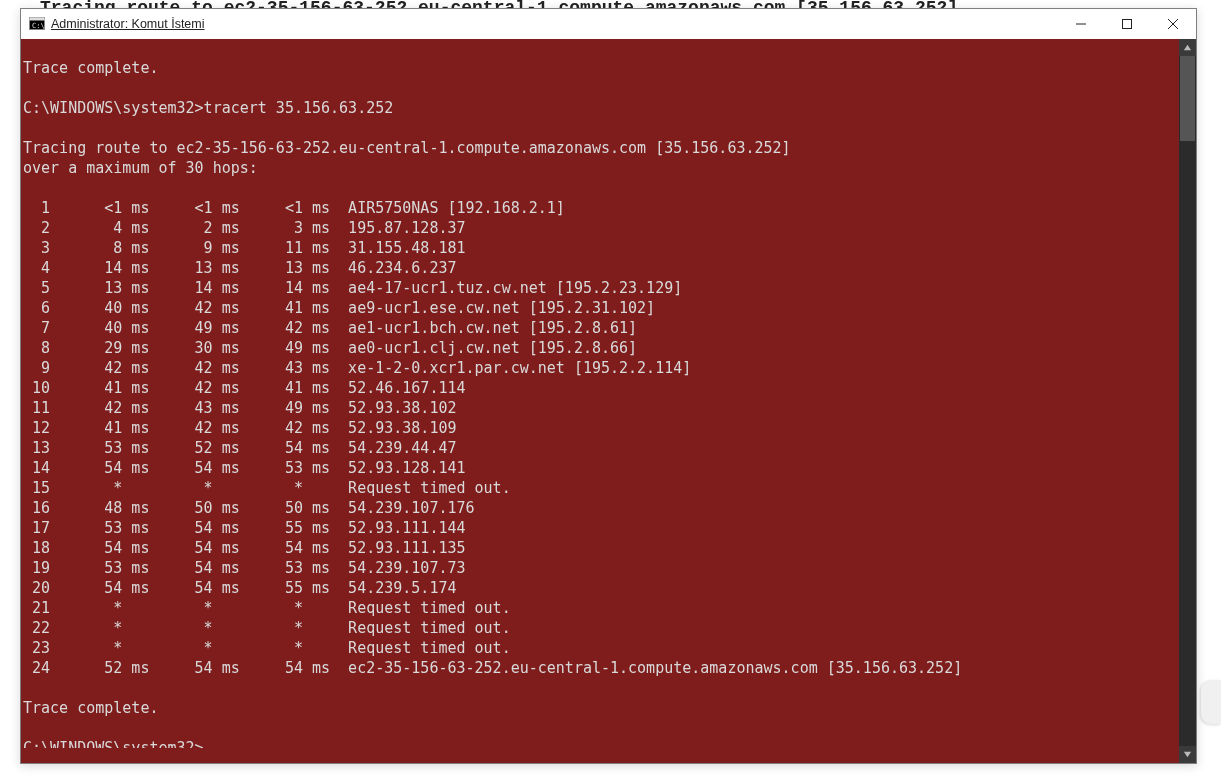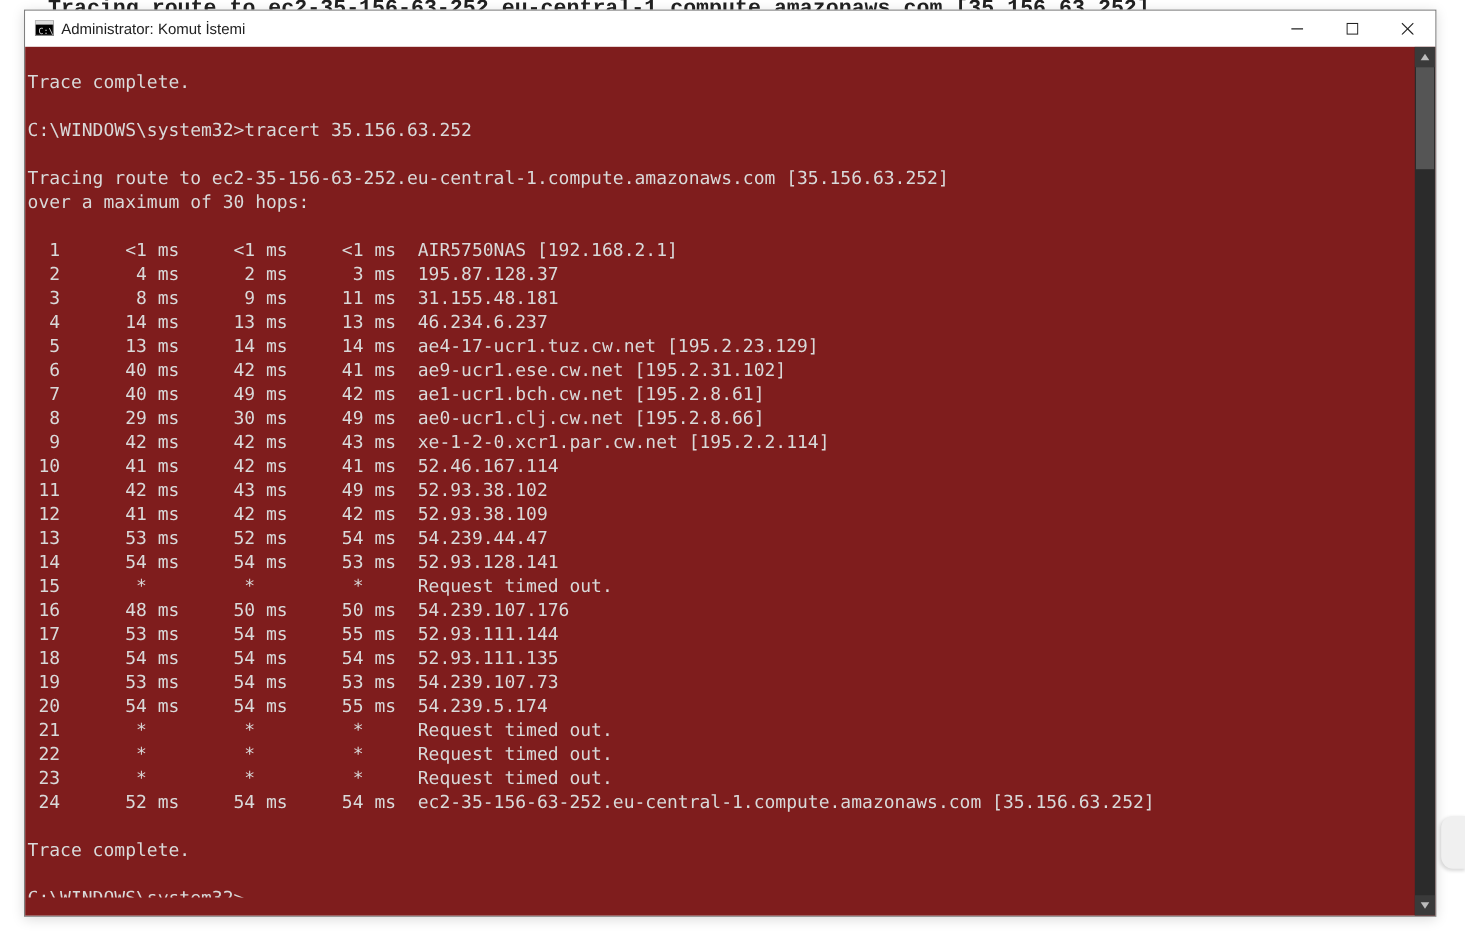--- a/index.html
+++ b/index.html
@@ -45,20 +45,21 @@
   .titlebar .icon {
     width: 16px;
     height: 16px;
     margin: 0 6px 0 8px;
     display: flex;
     align-items: center;
     justify-content: center;
   }
   .titlebar .title-text {
     flex: 0 0 auto;
+    text-decoration: underline;
   }
   .titlebar .spacer { flex: 1 1 auto; }
   .win-btn {
     width: 46px;
     height: 30px;
     display: flex;
     align-items: center;
     justify-content: center;
     color: #222;
   }

